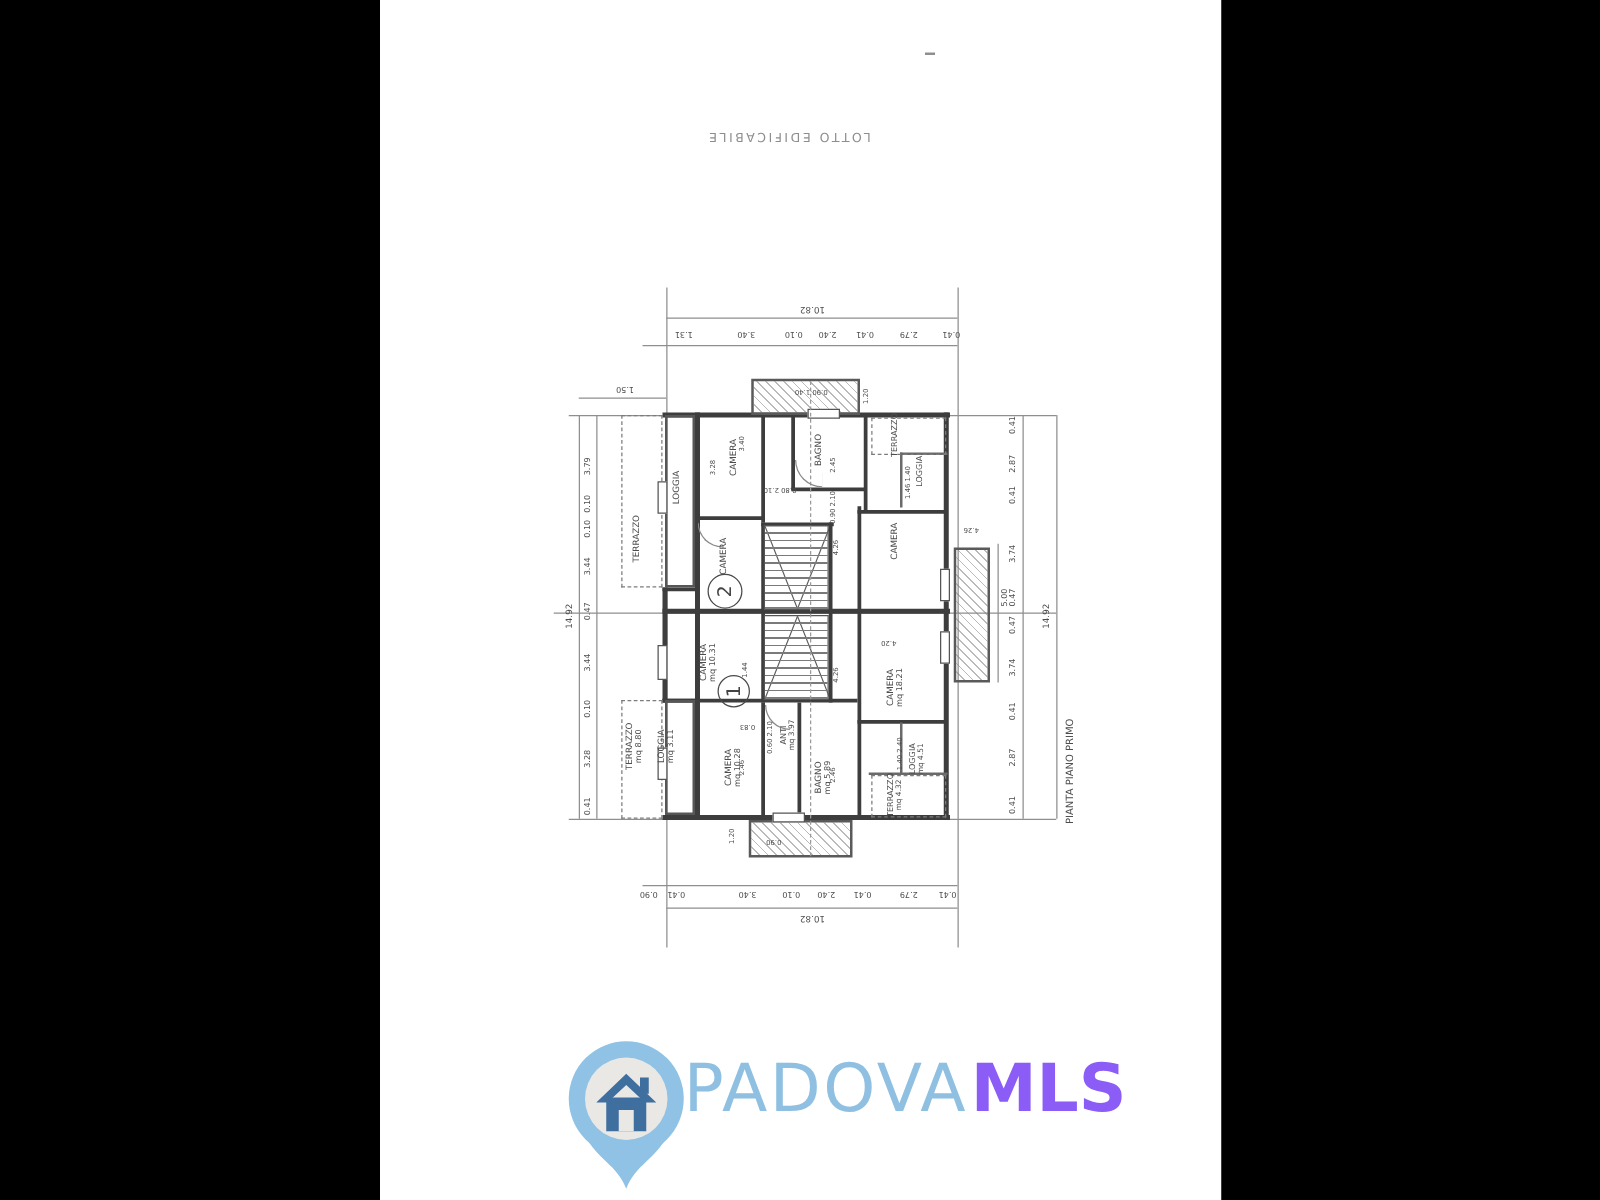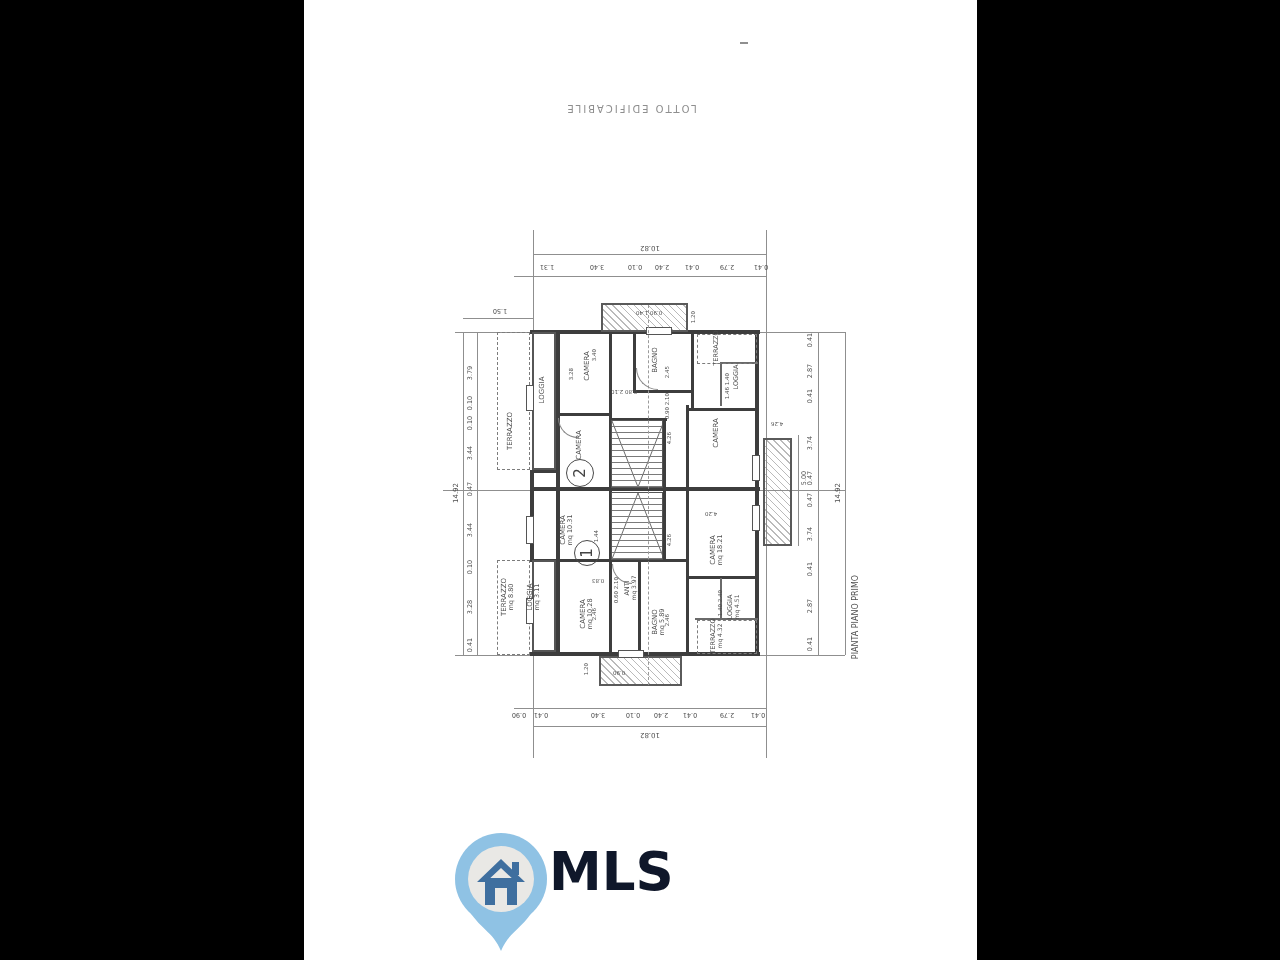--- a/index.html
+++ b/index.html
@@ -213,16 +213,17 @@
     <svg width="100" height="126" viewBox="0 0 100 126">
       <circle cx="50" cy="50" r="46" fill="#8fc2e4"></circle>
       <path d="M16,78 C28,100 42,102 50,122 C58,102 72,100 84,78 Z" fill="#8fc2e4"></path>
       <circle cx="50" cy="50" r="33" fill="#e9e8e5"></circle>
       <rect x="61" y="33" width="7" height="13" fill="#3f6f9f"></rect>
       <path d="M26,53 L50,30 L74,53 L65,53 L50,39 L35,53 Z" fill="#3f6f9f"></path>
       <rect x="34" y="49" width="32" height="27" fill="#3f6f9f"></rect>
       <rect x="44" y="59" width="12" height="17" fill="#e9e8e5"></rect>
     </svg>
     <div id="logo-text">
-      <span id="logo-suffix" style="color: #0f172a;">MLS</span>
+      <span id="logo-name" style="color: rgb(143, 192, 226);">PADOVA</span>
+      <span id="logo-suffix" style="color: #8b5cf6;">MLS</span>
     </div>
   </div>
 </div>
 
 </body></html>

